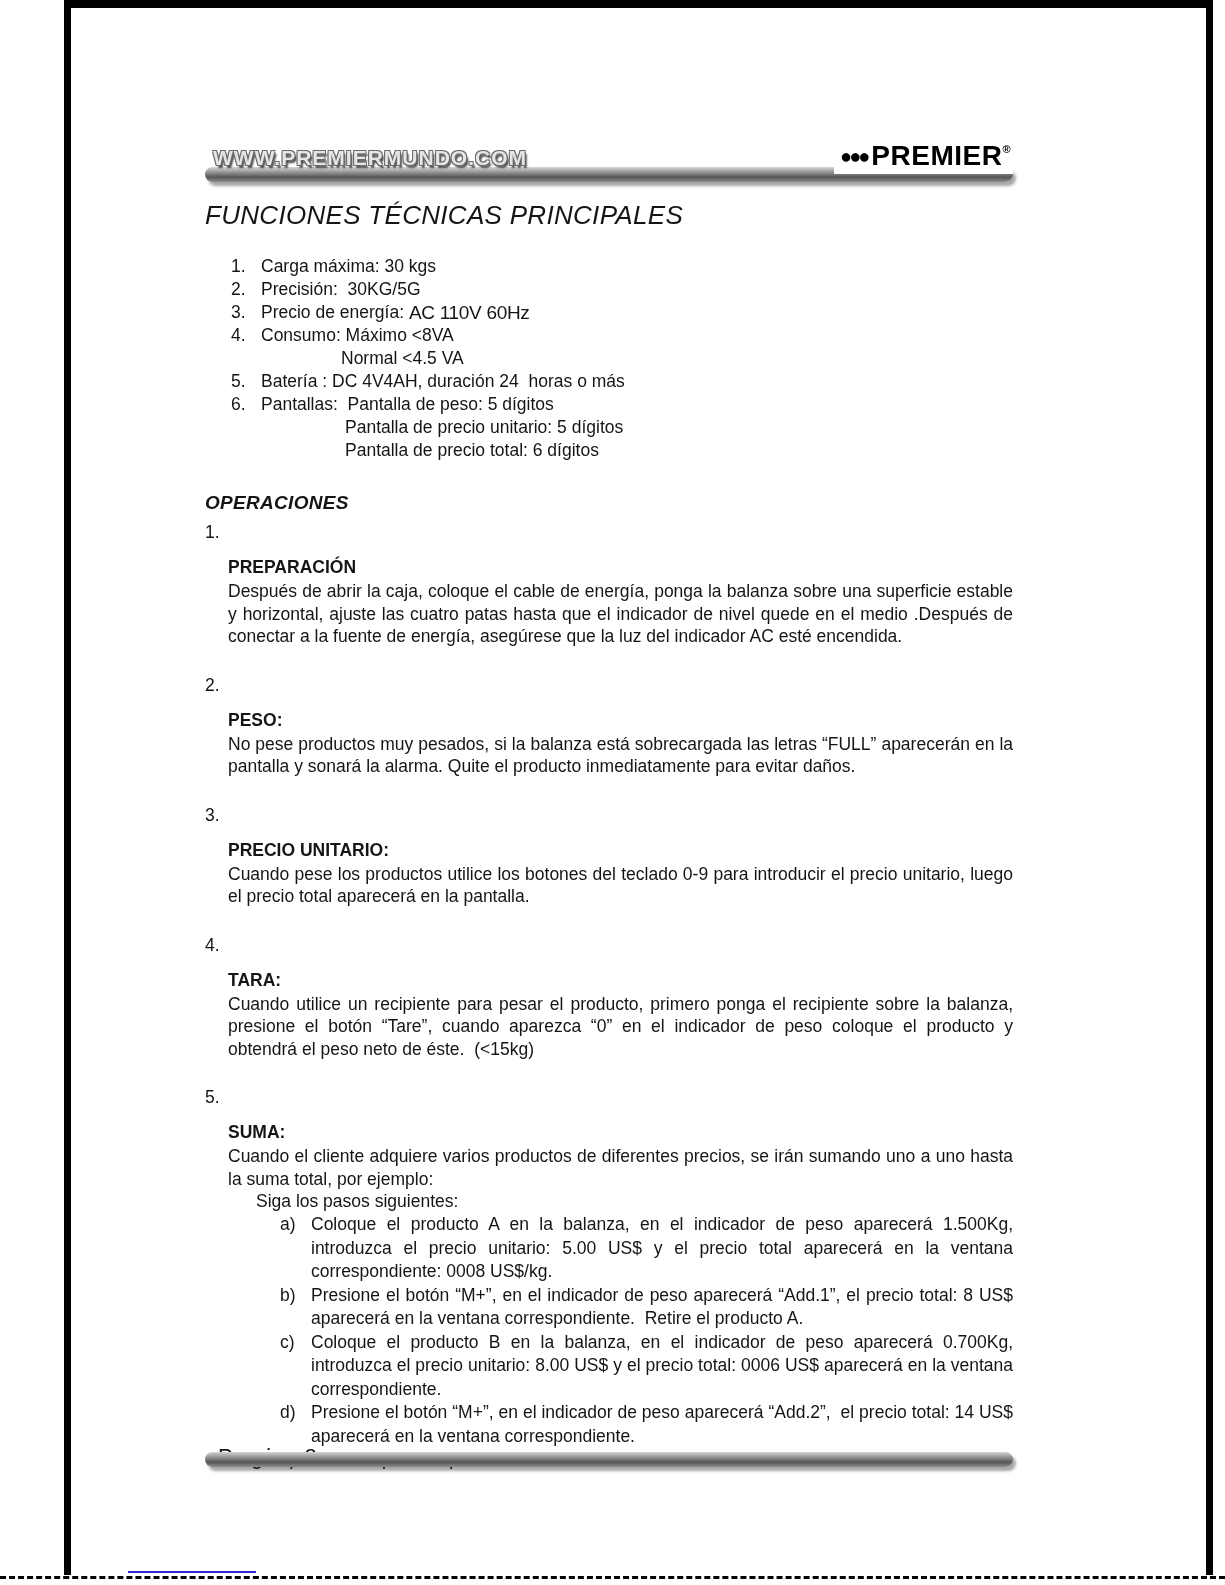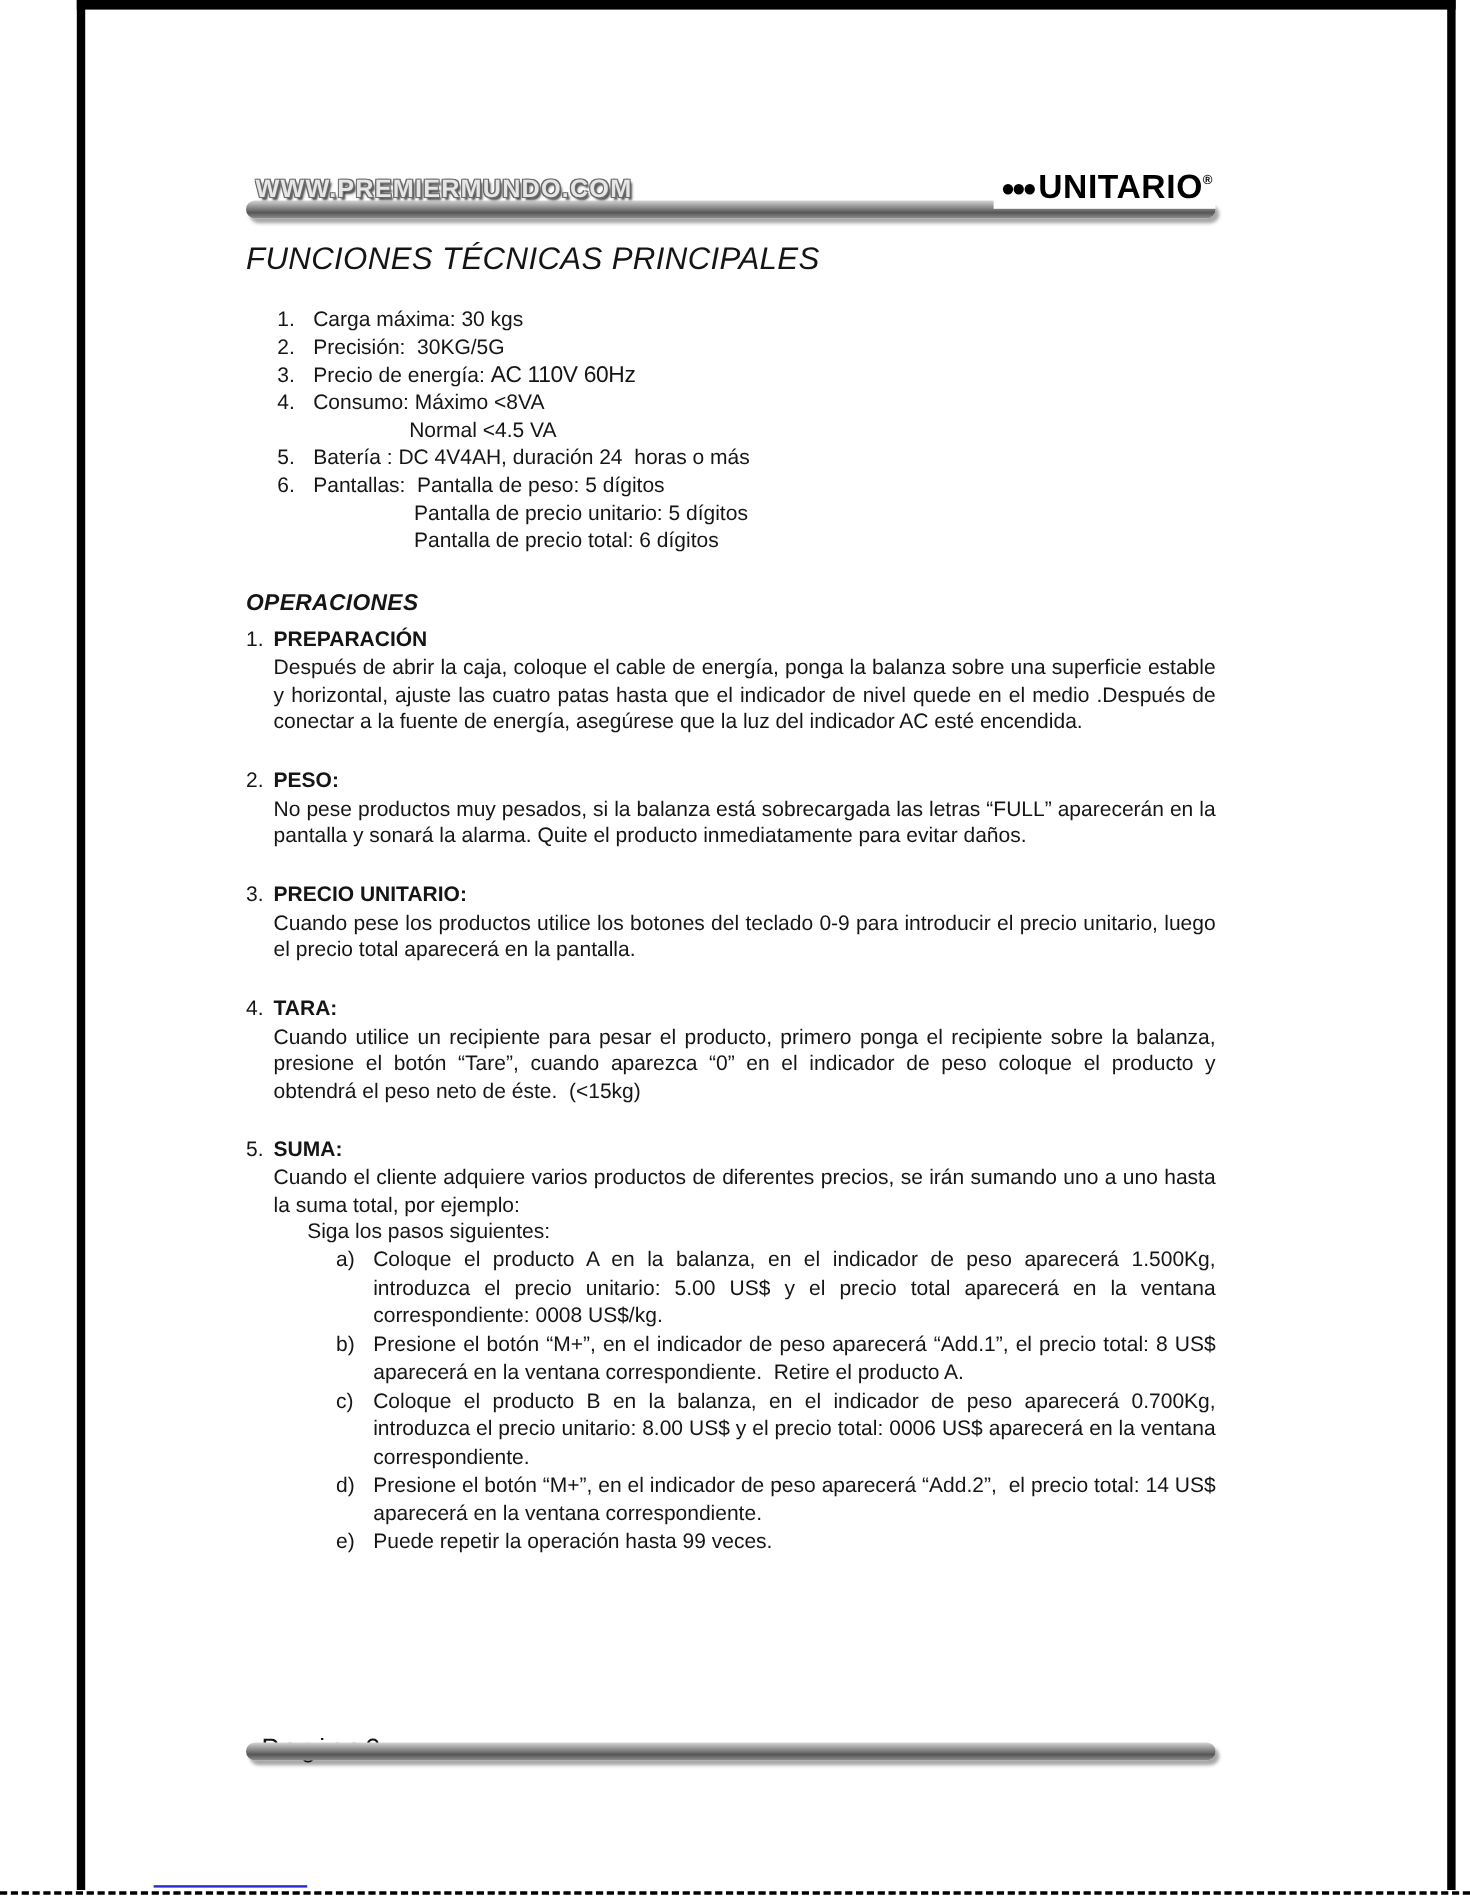--- a/index.html
+++ b/index.html
@@ -52,21 +52,21 @@
   .spec-num{width:30px;flex:none;}
   .spec-text{white-space:pre-wrap;}
   .spec-val{font-size:19px;letter-spacing:-0.3px;}
   .spec-cont4{padding-left:110px;white-space:pre-wrap;}
   .spec-cont6{padding-left:114px;white-space:pre-wrap;}
   
   .ops-title{margin-top:30px;font-size:19px;font-weight:bold;font-style:italic;letter-spacing:0.3px;}
   .section{display:flex;margin-top:27px;font-size:17.5px;}
   .section.first{margin-top:8px;}
   .sec-num{width:23px;flex:none;}
-  .sec-main{flex:1;min-width:0;}
+  .sec-main{flex:1;min-width:0;margin-top:35px;}
   .sec-heading{font-weight:bold;}
   .sec-text{margin-top:2px;line-height:22.5px;text-align:justify;white-space:pre-wrap;}
   .example{margin-left:28px;line-height:23px;white-space:pre-wrap;}
   .steps-intro{margin-left:28px;line-height:23px;}
   .steps{margin-left:52px;}
   .step{display:flex;line-height:23.5px;}
   .step-letter{width:31px;flex:none;}
   .step-text{flex:1;text-align:justify;white-space:pre-wrap;min-width:0;}
   
   .page-label{
@@ -78,21 +78,21 @@
 </head>
 <body>
 
 <div class="scan-frame"></div>
 
 <div class="content">
 
   <div class="doc-header">
     <div class="grad-bar"></div>
     <div class="website">WWW.PREMIERMUNDO.COM</div>
-    <div class="brand"><span class="dots">●●●</span><span>UNITARIO</span><sup>®</sup></div>
+    <div class="brand"><span class="dots">●●●</span><span>PREMIER</span><sup>®</sup></div>
   </div>
 
   <div class="page-title">FUNCIONES TÉCNICAS PRINCIPALES</div>
 
   <div class="spec-list">
     <div class="spec-row">
       <span class="spec-num">1.</span>
       <span class="spec-text">Carga máxima: 30 kgs</span>
     </div>
     <div class="spec-row">

